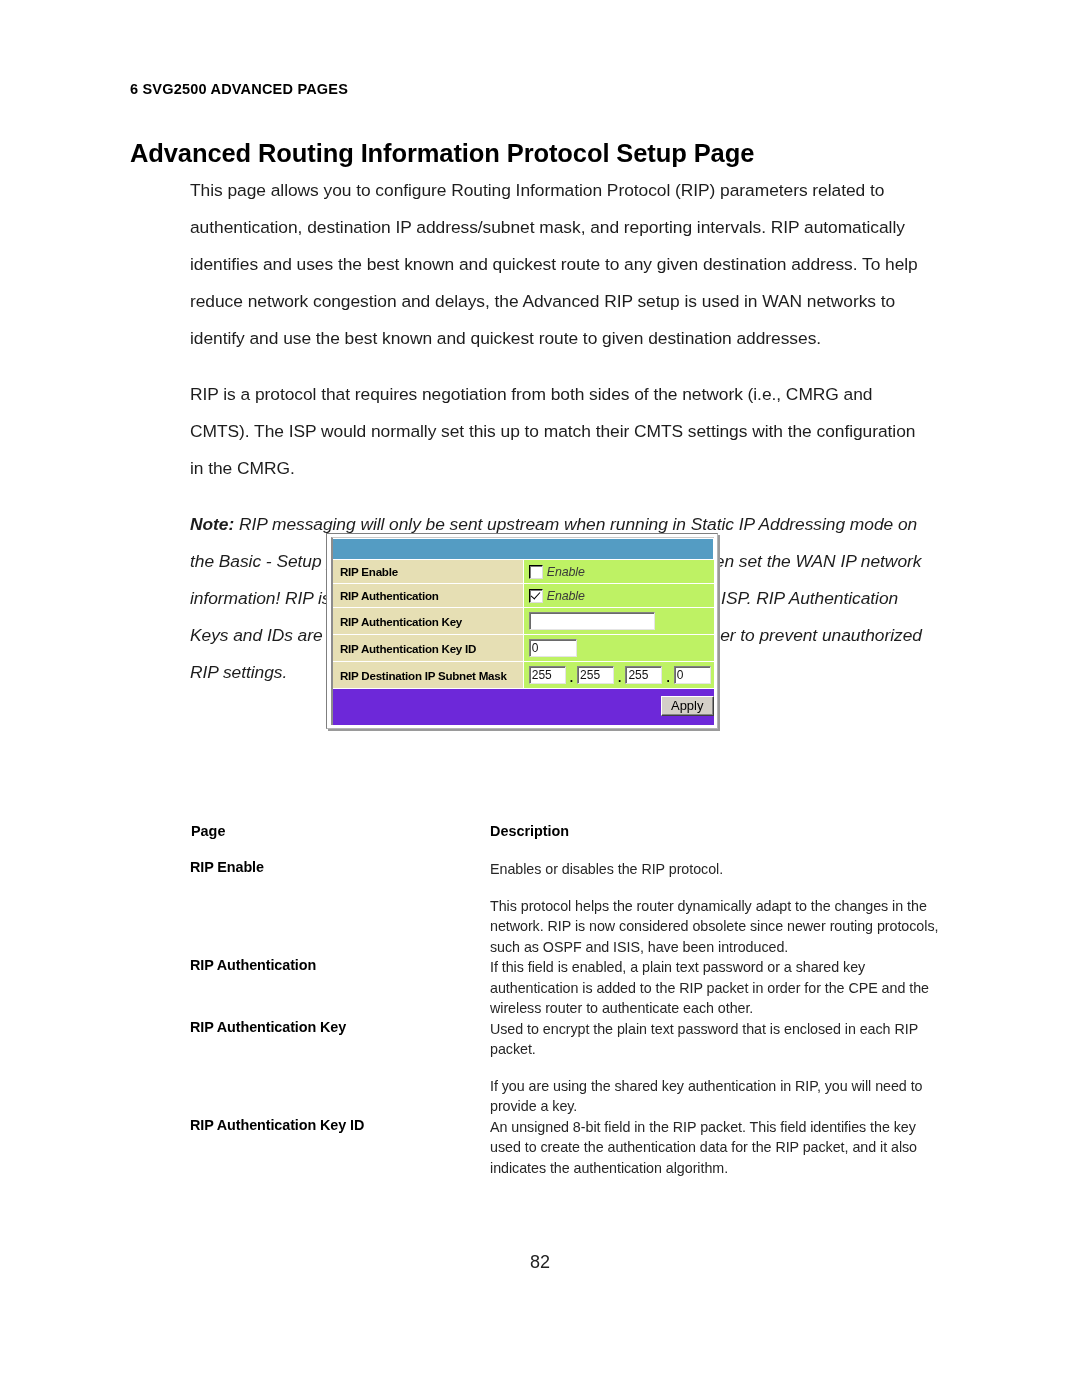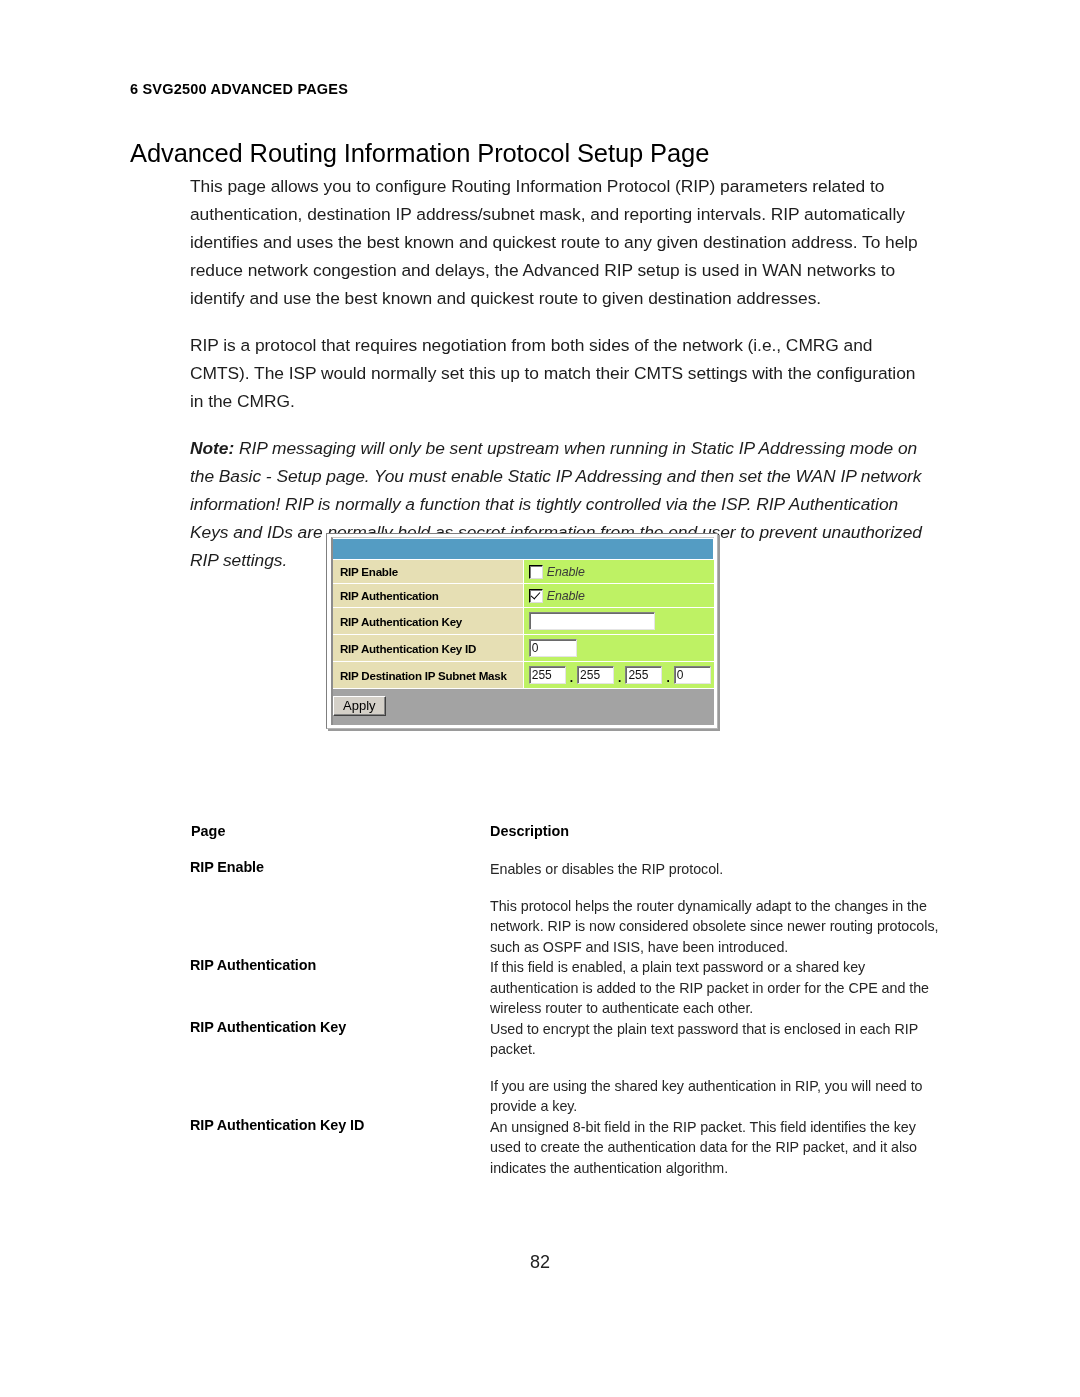--- a/index.html
+++ b/index.html
@@ -31,35 +31,35 @@
     letter-spacing: 0.2px;
     color: #000;
   }
 
   
   .page-title {
     position: absolute;
     left: 130px;
     top: 122px;
     font-size: 25.5px;
-    font-weight: normal;
+    font-weight: bold;
     letter-spacing: -0.1px;
     color: #000;
   }
 
   
   .body-col {
     position: absolute;
     left: 190px;
     top: 172px;
     width: 740px;
   }
   .para {
     font-size: 17.4px;
-    line-height: 28px;
+    line-height: 37px;
     color: #1d1d1d;
     margin: 0 0 19px 0;
     letter-spacing: -0.05px;
   }
   .para.note {
     font-style: italic;
     margin-bottom: 0;
   }
   .note-lead {
     font-weight: bold;
@@ -184,22 +184,22 @@
     align-self: flex-end;
     padding-bottom: 1px;
     flex: none;
   }
   .units {
     font-size: 11.5px;
     font-style: italic;
     color: #3c3c3c;
   }
   .applyrow td {
-    background: #a3a3a3;
-    text-align: left;
+    background: #6d28d9;
+    text-align: right;
     padding: 7px 0 9px 0 !important;
     border: 0;
   }
   .btn {
     display: inline-block;
     background: #d4d0c8;
     border: 1px solid #ffffff;
     border-right-color: #404040;
     border-bottom-color: #404040;
     box-shadow: inset -1px -1px 0 0 #868686;

